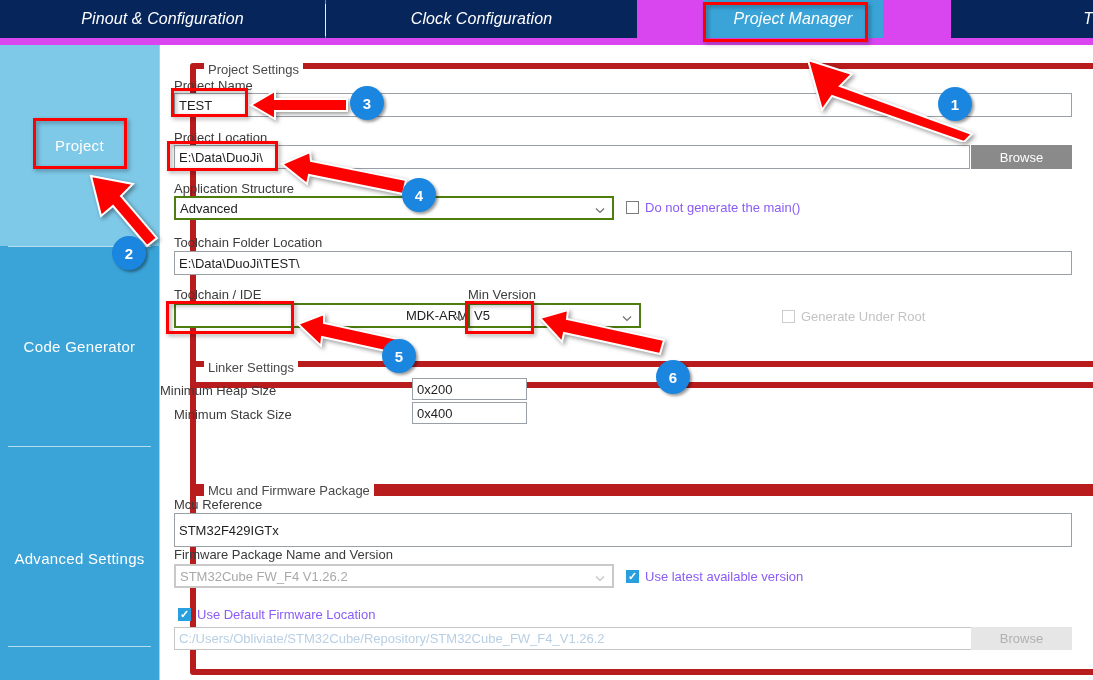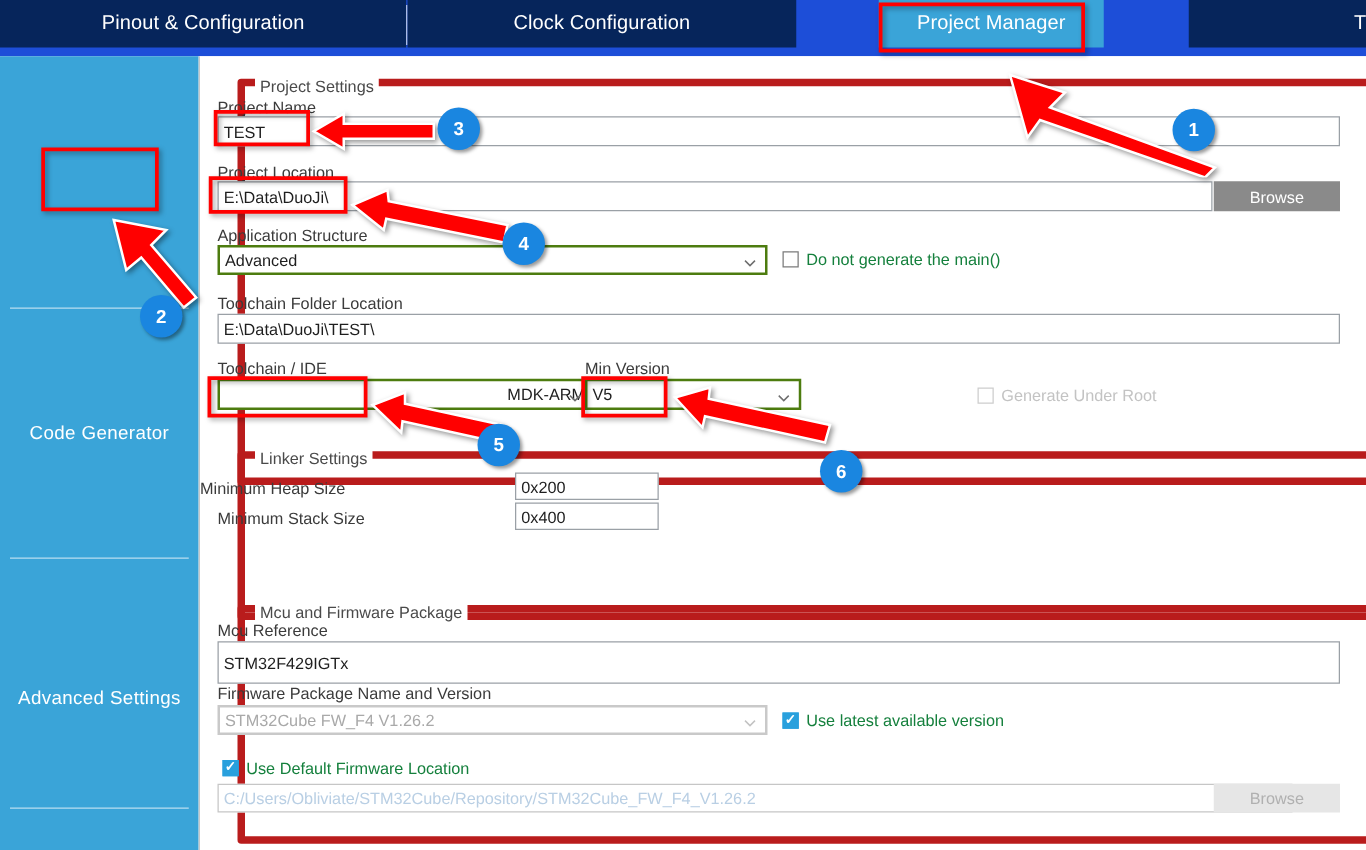--- a/index.html
+++ b/index.html
@@ -8,21 +8,21 @@
     background:#ffffff;
     font-family:"Liberation Sans", sans-serif;
     font-size:13px;
     color:#2b2b2b;
     overflow:hidden;
     position:relative;
   }
   #root{position:relative;width:1093px;height:680px;overflow:hidden;}
 
   
-  .tabbar{position:absolute;left:0;top:0;width:1093px;height:45px;background:#1d4ed8;}
+  .tabbar{position:absolute;left:0;top:0;width:1093px;height:45px;background:#d946ef;font-style:italic;}
   .tab{position:absolute;top:0;height:38px;display:flex;align-items:center;justify-content:center;
        color:#ffffff;font-size:16px;letter-spacing:.1px;white-space:nowrap;}
   .tab.dark{background:#06255b;}
   .tab.active{background:#3aa4d8;}
   .tab-sep{position:absolute;top:4px;width:1px;height:32px;background:#ffffff;opacity:.85;}
 
   
   .sidebar{position:absolute;left:0;top:45px;width:159px;height:635px;background:#3aa4d8;}
   .side-item{position:absolute;left:0;width:159px;display:flex;align-items:center;justify-content:center;
              color:#ffffff;font-size:15px;letter-spacing:.3px;}
@@ -55,21 +55,21 @@
   .btn{position:absolute;box-sizing:border-box;display:flex;align-items:center;justify-content:center;
        background:#8a8a8a;color:#ffffff;font-size:13px;border:none;}
   .btn.disabled{background:#e6e6e6;color:#b0b0b0;}
 
   .cbwrap{position:absolute;display:flex;align-items:center;white-space:nowrap;}
   .cb{width:13px;height:13px;box-sizing:border-box;border:1px solid #7b7b7b;background:#ffffff;
       display:inline-flex;align-items:center;justify-content:center;margin-right:6px;flex:none;}
   .cb.checked{background:#29a0dd;border-color:#29a0dd;}
   .cb.dim{border-color:#cdcdcd;}
   .cb .tick{color:#ffffff;font-size:11px;line-height:1;font-weight:bold;}
-  .cbtext{font-size:13px;color:#15803d;}
+  .cbtext{font-size:13px;color:#8b5cf6;}
   .cbtext.dim{color:#c3c3c3;}
 
   
   .redbox{position:absolute;border:3px solid #ff0000;box-sizing:border-box;
           filter:drop-shadow(2px 2px 2px rgba(0,0,0,.35));pointer-events:none;}
   .badge{position:absolute;border-radius:50%;background:#1a86e0;color:#ffffff;
          display:flex;align-items:center;justify-content:center;
          font-size:15px;font-weight:bold;
          box-shadow:2px 2px 3px rgba(0,0,0,.4);}
   .arrow{position:absolute;pointer-events:none;
@@ -90,20 +90,23 @@
     </div>
     <div class="tab active" style="left:703px;width:180px;">
       <span>Project Manager</span>
     </div>
     <div class="tab dark" style="left:951px;width:142px;justify-content:flex-end;padding-right:4px;">
       <span>T</span>
     </div>
   </div>
 
   <div class="sidebar">
+    <div class="side-item sel" style="top:0px;height:201px;">
+      <span>Project</span>
+    </div>
     <div class="side-div" style="top:201px;"></div>
     <div class="side-item" style="top:202px;height:199px;">
       <span>Code Generator</span>
     </div>
     <div class="side-div" style="top:401px;"></div>
     <div class="side-item" style="top:414px;height:199px;">
       <span>Advanced Settings</span>
     </div>
     <div class="side-div" style="top:601px;"></div>
     <div class="side-item" style="top:602px;height:33px;">

